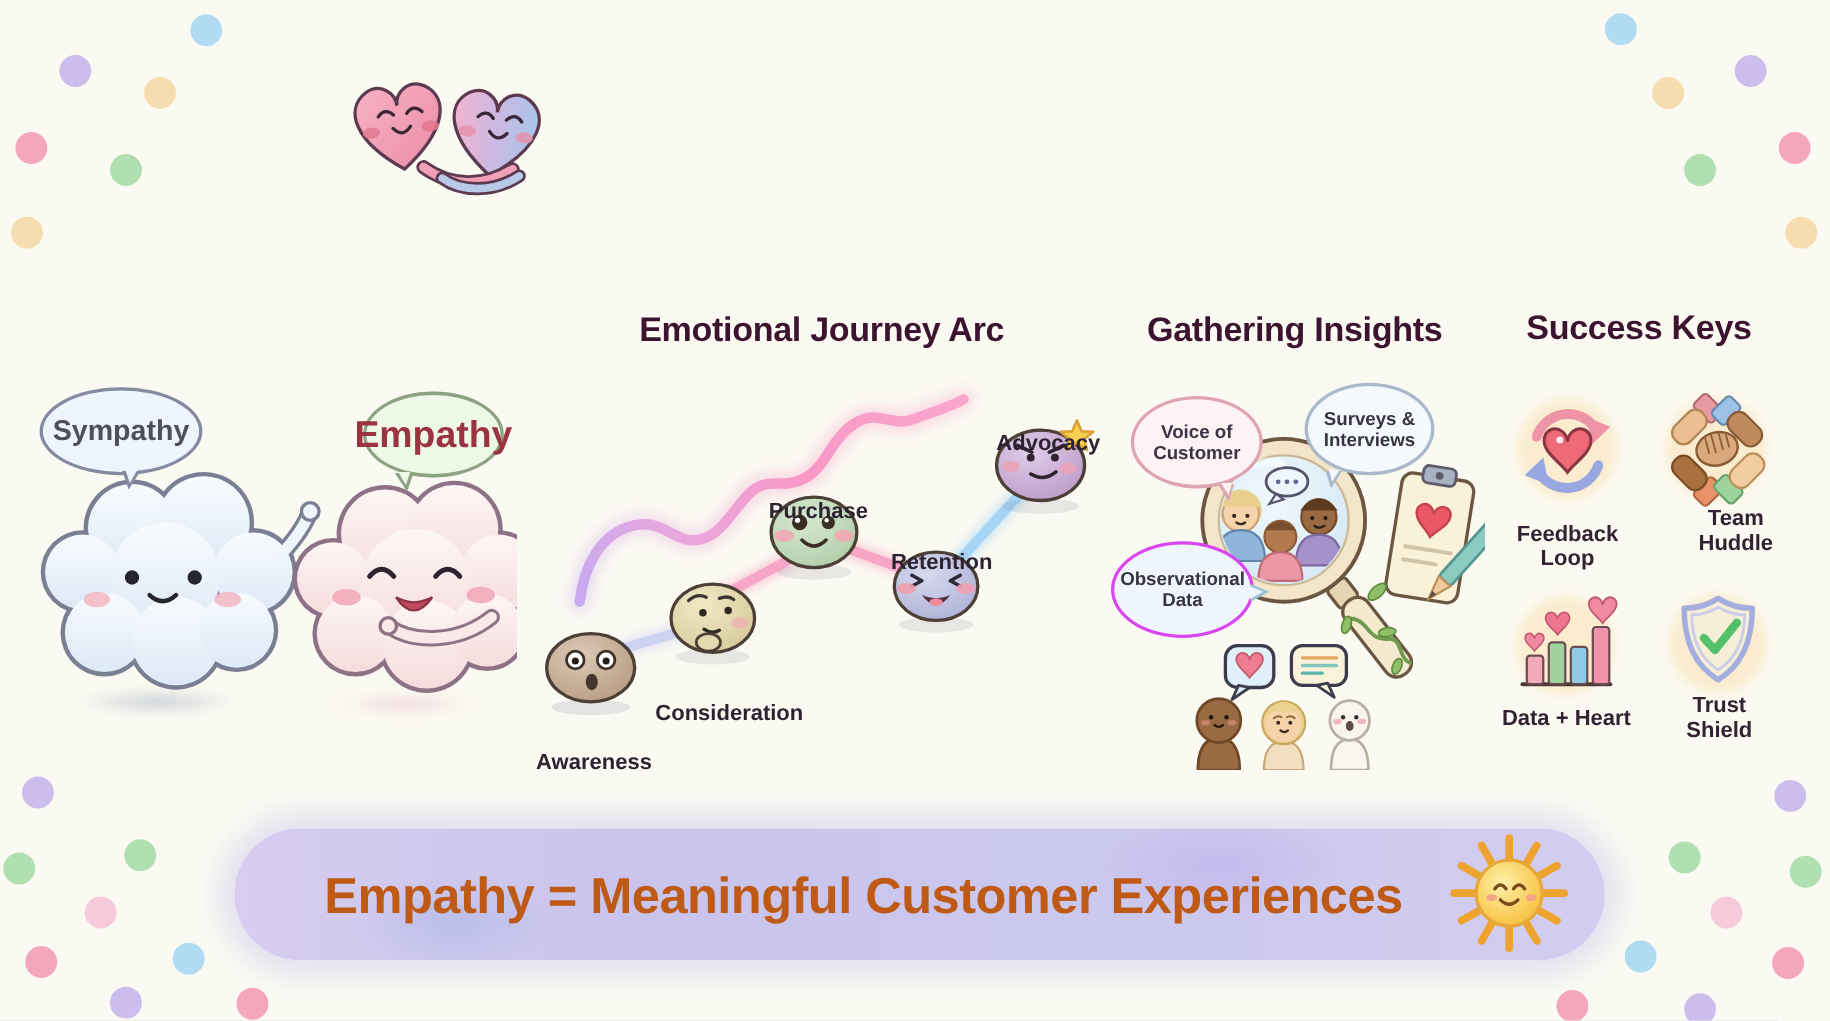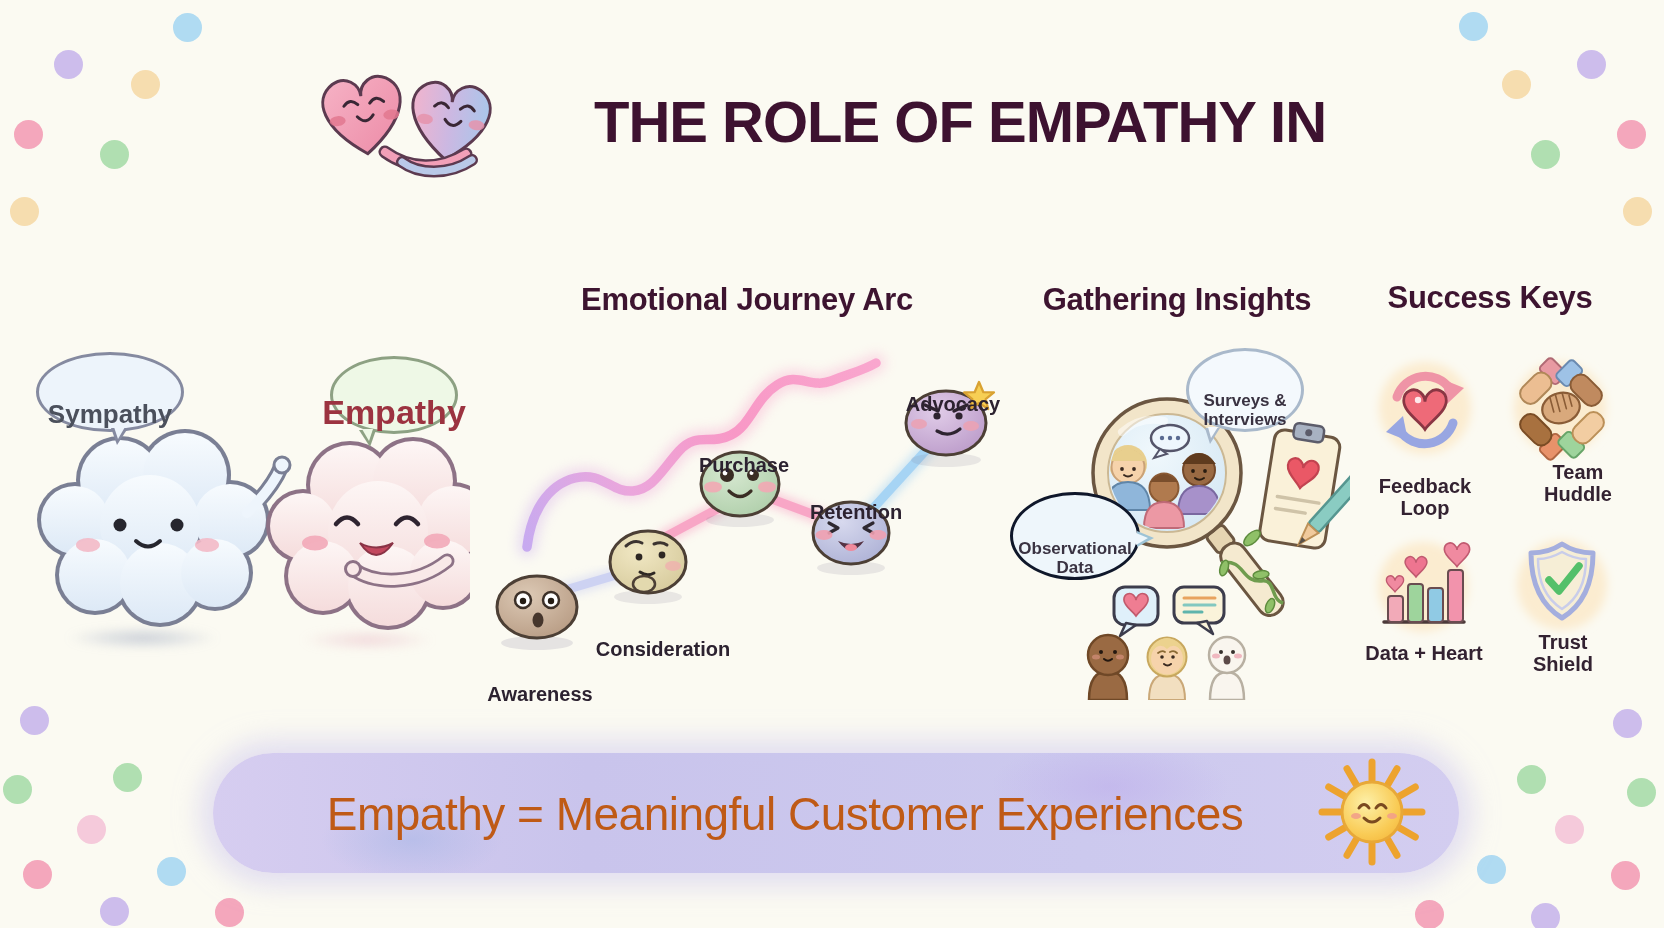--- a/index.html
+++ b/index.html
@@ -10,37 +10,37 @@
   .title{font-weight:800;font-size:58px;line-height:1.14;color:#3d1230;letter-spacing:-1px;white-space:nowrap;}
   .h2{font-weight:800;font-size:31px;color:#3d1430;letter-spacing:-0.3px;white-space:nowrap;}
   .stage-label{font-weight:700;font-size:20px;color:#2c2230;white-space:nowrap;margin-top:33px;}
   .key-label{font-weight:700;font-size:20px;color:#332231;line-height:1.12;white-space:pre-line;}
   .banner-band{position:absolute;left:213px;top:753px;width:1246px;height:120px;border-radius:62px;
      background:
        radial-gradient(130px 60px at 16% 72%, rgba(158,178,228,.45), transparent 70%),
        radial-gradient(170px 70px at 72% 28%, rgba(188,170,235,.5), transparent 70%),
        linear-gradient(90deg,#d6cdf0,#c9c4ec 30%,#ccc9ee 70%,#d3cdf0);
      box-shadow:0 0 26px 13px rgba(206,200,238,.55);}
-  .banner-text{font-weight:400;font-size:46px;color:#bf5a16;white-space:nowrap;letter-spacing:-0.5px;}
-  .bubble{position:absolute;display:flex;align-items:flex-end;justify-content:center;font-weight:700;
+  .banner-text{font-weight:700;font-size:46px;color:#bf5a16;white-space:nowrap;letter-spacing:-0.5px;}
+  .bubble{position:absolute;display:flex;align-items:center;justify-content:center;font-weight:700;
           border-radius:50%;text-align:center;line-height:1.12;}
   .bubble .txt{white-space:pre-line;}
   .b-sym{left:36px;top:352px;width:142px;height:74px;background:#edf4fb;border:3px solid #858aa0;color:#4b505c;font-size:26px;}
   .b-sym::before{content:"";position:absolute;bottom:-16px;left:72px;border-style:solid;border-width:17px 11px 0 6px;border-color:#858aa0 transparent transparent transparent;}
   .b-sym::after{content:"";position:absolute;bottom:-10px;left:75px;border-style:solid;border-width:12px 7px 0 4px;border-color:#edf4fb transparent transparent transparent;}
   .b-emp{left:330px;top:356px;width:122px;height:72px;background:#eef8e6;border:3px solid #8da183;color:#9c3340;font-size:34px;}
   .b-emp::before{content:"";position:absolute;bottom:-16px;left:26px;border-style:solid;border-width:17px 6px 0 11px;border-color:#8da183 transparent transparent transparent;}
   .b-emp::after{content:"";position:absolute;bottom:-10px;left:29px;border-style:solid;border-width:12px 4px 0 7px;border-color:#eef8e6 transparent transparent transparent;}
   .b-voice{left:1028px;top:360px;width:114px;height:78px;background:#fdf3f5;border:3px solid #dfa4b4;color:#3a3342;font-size:17px;}
   .b-voice::before{content:"";position:absolute;bottom:-15px;left:76px;border-style:solid;border-width:16px 5px 0 10px;border-color:#dfa4b4 transparent transparent transparent;}
   .b-voice::after{content:"";position:absolute;bottom:-9px;left:79px;border-style:solid;border-width:11px 3px 0 7px;border-color:#fdf3f5 transparent transparent transparent;}
   .b-surv{left:1186px;top:348px;width:112px;height:78px;background:#f4f9fd;border:3px solid #a9b9cb;color:#3a3342;font-size:17px;}
   .b-surv::before{content:"";position:absolute;bottom:-15px;left:16px;border-style:solid;border-width:16px 10px 0 5px;border-color:#a9b9cb transparent transparent transparent;}
   .b-surv::after{content:"";position:absolute;bottom:-9px;left:19px;border-style:solid;border-width:11px 7px 0 3px;border-color:#f4f9fd transparent transparent transparent;}
-  .b-obs{left:1010px;top:492px;width:124px;height:82px;background:#eef6fb;border:3px solid #0f172a;color:#3a3342;font-size:17px;}
+  .b-obs{left:1010px;top:492px;width:124px;height:82px;background:#eef6fb;border:3px solid #d946ef;color:#3a3342;font-size:17px;}
   .b-obs::before{content:"";position:absolute;right:-17px;top:36px;border-style:solid;border-width:7px 0 9px 17px;border-color:transparent transparent transparent #9dc3d6;}
   .b-obs::after{content:"";position:absolute;right:-11px;top:38px;border-style:solid;border-width:5px 0 7px 12px;border-color:transparent transparent transparent #eef6fb;}
   .dot{position:absolute;width:29px;height:29px;border-radius:50%;opacity:.85;filter:blur(.6px);}
   .c-blue{background:#a3d6f2;}.c-purple{background:#c6b3ec;}.c-peach{background:#f6d8a4;}
   .c-pink{background:#f399b3;}.c-green{background:#a4dba6;}.c-rose{background:#f5c2d7;}
   .shadow{position:absolute;border-radius:50%;filter:blur(5px);}
 </style>
 </head>
 <body>
 
@@ -160,21 +160,20 @@
       <ellipse cx="-26" cy="4" rx="8" ry="5" fill="#e2788f" opacity=".85"></ellipse>
       <ellipse cx="28" cy="4" rx="8" ry="5" fill="#e2788f" opacity=".85"></ellipse>
     </g>
     <path d="M95 112 C 120 130 150 130 176 114" stroke="#5c3a50" stroke-width="13" fill="none" stroke-linecap="round"></path>
     <path d="M95 112 C 120 130 150 130 176 114" stroke="#f2a0b8" stroke-width="8" fill="none" stroke-linecap="round"></path>
     <path d="M182 120 C 158 136 128 134 112 122" stroke="#5c3a50" stroke-width="12" fill="none" stroke-linecap="round"></path>
     <path d="M182 120 C 158 136 128 134 112 122" stroke="#b9c9e8" stroke-width="7" fill="none" stroke-linecap="round"></path>
   </svg>
 
   <div class="centered title" style="left:960px;top:122px">
-    <div>THE ROLE OF EMPATHY IN</div>
   </div>
 
   <div class="centered h2" style="left:747px;top:300px">Emotional Journey Arc</div>
   <div class="centered h2" style="left:1177px;top:300px">Gathering Insights</div>
   <div class="centered h2" style="left:1490px;top:298px">Success Keys</div>
 
   <div class="shadow" style="left:65px;top:627px;width:155px;height:22px;background:radial-gradient(ellipse at center,rgba(125,140,175,.42),transparent 70%)"></div>
   <div class="shadow" style="left:300px;top:630px;width:135px;height:20px;background:radial-gradient(ellipse at center,rgba(225,160,180,.4),transparent 70%)"></div>
 
   <svg class="abs" style="left:15px;top:415px" width="455" height="245" viewBox="0 0 455 245">
@@ -425,20 +424,24 @@
         <circle r="18" fill="#f9f5ee" stroke="#b8b0a2" stroke-width="2.5"></circle>
         <circle cx="-6" cy="-3" r="2" fill="#36302c"></circle>
           <circle cx="6" cy="-3" r="2" fill="#36302c"></circle>
         <ellipse cx="0" cy="5" rx="3.5" ry="4.5" fill="#5c4a48"></ellipse>
         <ellipse cx="-11" cy="1" rx="4" ry="2.5" fill="#f0b8c0"></ellipse>
           <ellipse cx="11" cy="1" rx="4" ry="2.5" fill="#f0b8c0"></ellipse>
       </g>
     </g>
   </svg>
 
+  <div class="bubble b-voice">
+    <span class="txt">Voice of
+Customer</span>
+  </div>
   <div class="bubble b-surv">
     <span class="txt">Surveys &amp;
 Interviews</span>
   </div>
   <div class="bubble b-obs">
     <span class="txt">Observational
 Data</span>
   </div>
 
   <svg class="abs" style="left:1370px;top:353px" width="110" height="110" viewBox="0 0 110 110">

